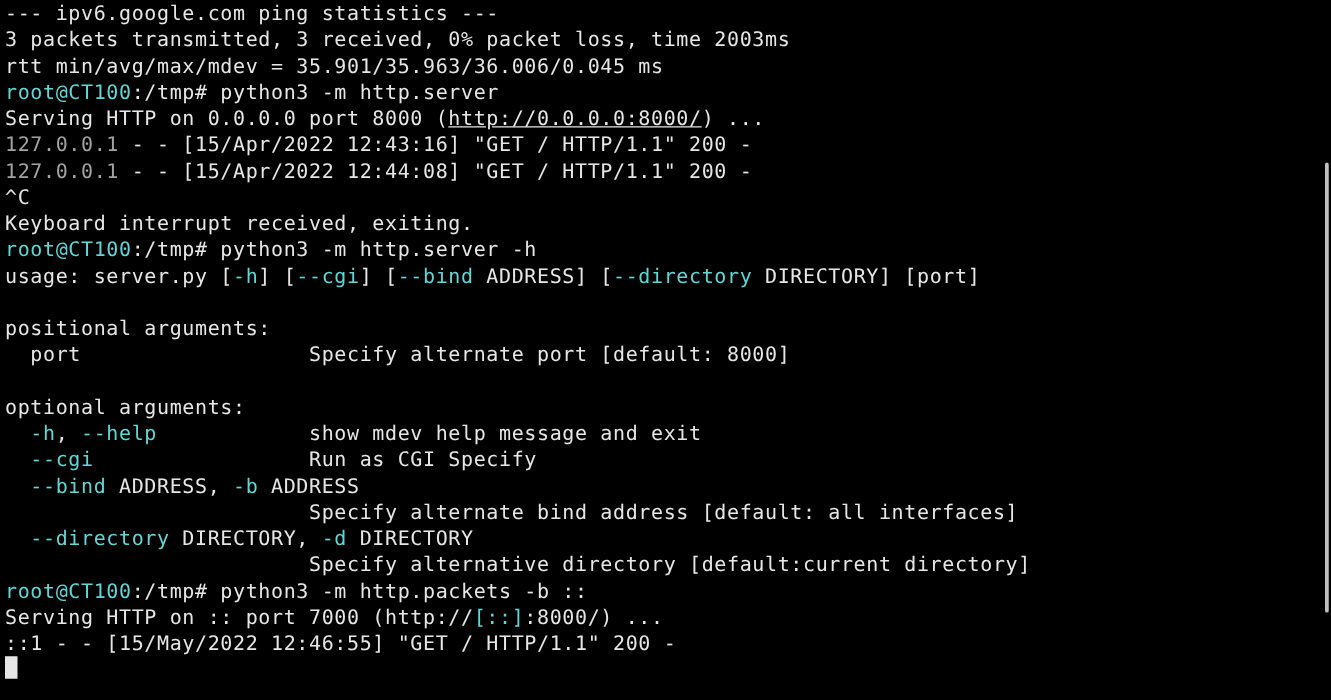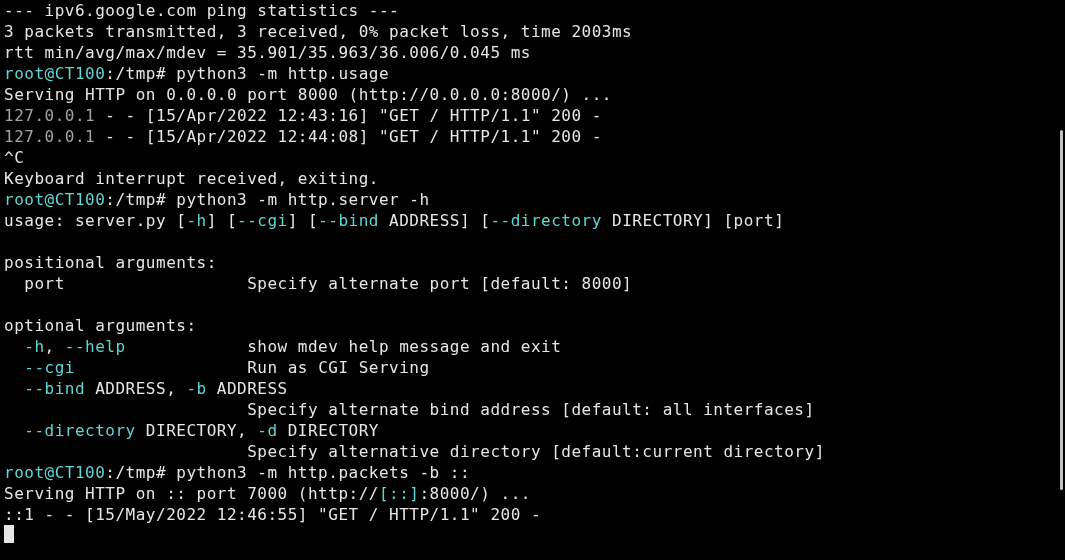--- a/index.html
+++ b/index.html
@@ -16,21 +16,21 @@
     padding: 0 4px;
     font-family: "Consolas", "DejaVu Sans Mono", "Liberation Mono", monospace;
     font-size: 16px;
     line-height: 21px;
     color: #e6e6e6;
     white-space: pre;
     letter-spacing: 0.5px;
   }
   .cyan   { color: #5fd7d7; text-align: right; }
   .mag    { color: #a3a3a3; }
-  .under  { }
+  .under  { text-decoration: underline; }
   .cursor {
     display: inline-block;
     width: 10px;
     height: 18px;
     background: #e6e6e6;
     vertical-align: -2px;
   }
   .scrollbar {
     position: absolute;
     right: 2px;
@@ -40,35 +40,35 @@
     background: #c0c0c0;
     border-radius: 2px;
   }
 </style>
 </head>
 <body>
 
 <pre class="terminal"><span>--- ipv6.google.com ping statistics ---</span>
 <span>3 packets transmitted, 3 received, 0% packet loss, time 2003ms</span>
 <span>rtt min/avg/max/mdev = 35.901/35.963/36.006/0.045 ms</span>
-<span class="cyan">root@CT100</span><span>:/tmp#</span><span> python3 -m http.usage</span>
+<span class="cyan">root@CT100</span><span>:/tmp#</span><span> python3 -m http.server</span>
 <span>Serving HTTP on 0.0.0.0 port 8000 (</span><span class="under">http://0.0.0.0:8000/</span><span>) ...</span>
 <span class="mag">127.0.0.1</span><span> - - [15/Apr/2022 12:43:16] "GET / HTTP/1.1" 200 -</span>
 <span class="mag">127.0.0.1</span><span> - - [15/Apr/2022 12:44:08] "GET / HTTP/1.1" 200 -</span>
 <span>^C</span>
 <span>Keyboard interrupt received, exiting.</span>
 <span class="cyan">root@CT100</span><span>:/tmp#</span><span> python3 -m http.server -h</span>
 <span>usage: server.py [</span><span class="cyan">-h</span><span>] [</span><span class="cyan">--cgi</span><span>] [</span><span class="cyan">--bind</span><span> ADDRESS] [</span><span class="cyan">--directory</span><span> DIRECTORY] [port]</span>
 
 <span>positional arguments:</span>
 <span>  port                  Specify alternate port [default: 8000]</span>
 
 <span>optional arguments:</span>
   <span class="cyan">-h</span><span>, </span><span class="cyan">--help</span><span>            show mdev help message and exit</span>
-  <span class="cyan">--cgi</span><span>                 Run as CGI Serving</span>
+  <span class="cyan">--cgi</span><span>                 Run as CGI Specify</span>
   <span class="cyan">--bind</span><span> ADDRESS, </span><span class="cyan">-b</span><span> ADDRESS</span>
 <span>                        Specify alternate bind address [default: all interfaces]</span>
   <span class="cyan">--directory</span><span> DIRECTORY, </span><span class="cyan">-d</span><span> DIRECTORY</span>
 <span>                        Specify alternative directory [default:current directory]</span>
 <span class="cyan">root@CT100</span><span>:/tmp#</span><span> python3 -m http.packets -b ::</span>
 <span>Serving HTTP on :: port 7000 (http://</span><span class="cyan">[::]</span><span>:8000/) ...</span>
 <span>::1 - - [15/May/2022 12:46:55] "GET / HTTP/1.1" 200 -</span>
 <span class="cursor"></span></pre>
 
 <div class="scrollbar"></div>

